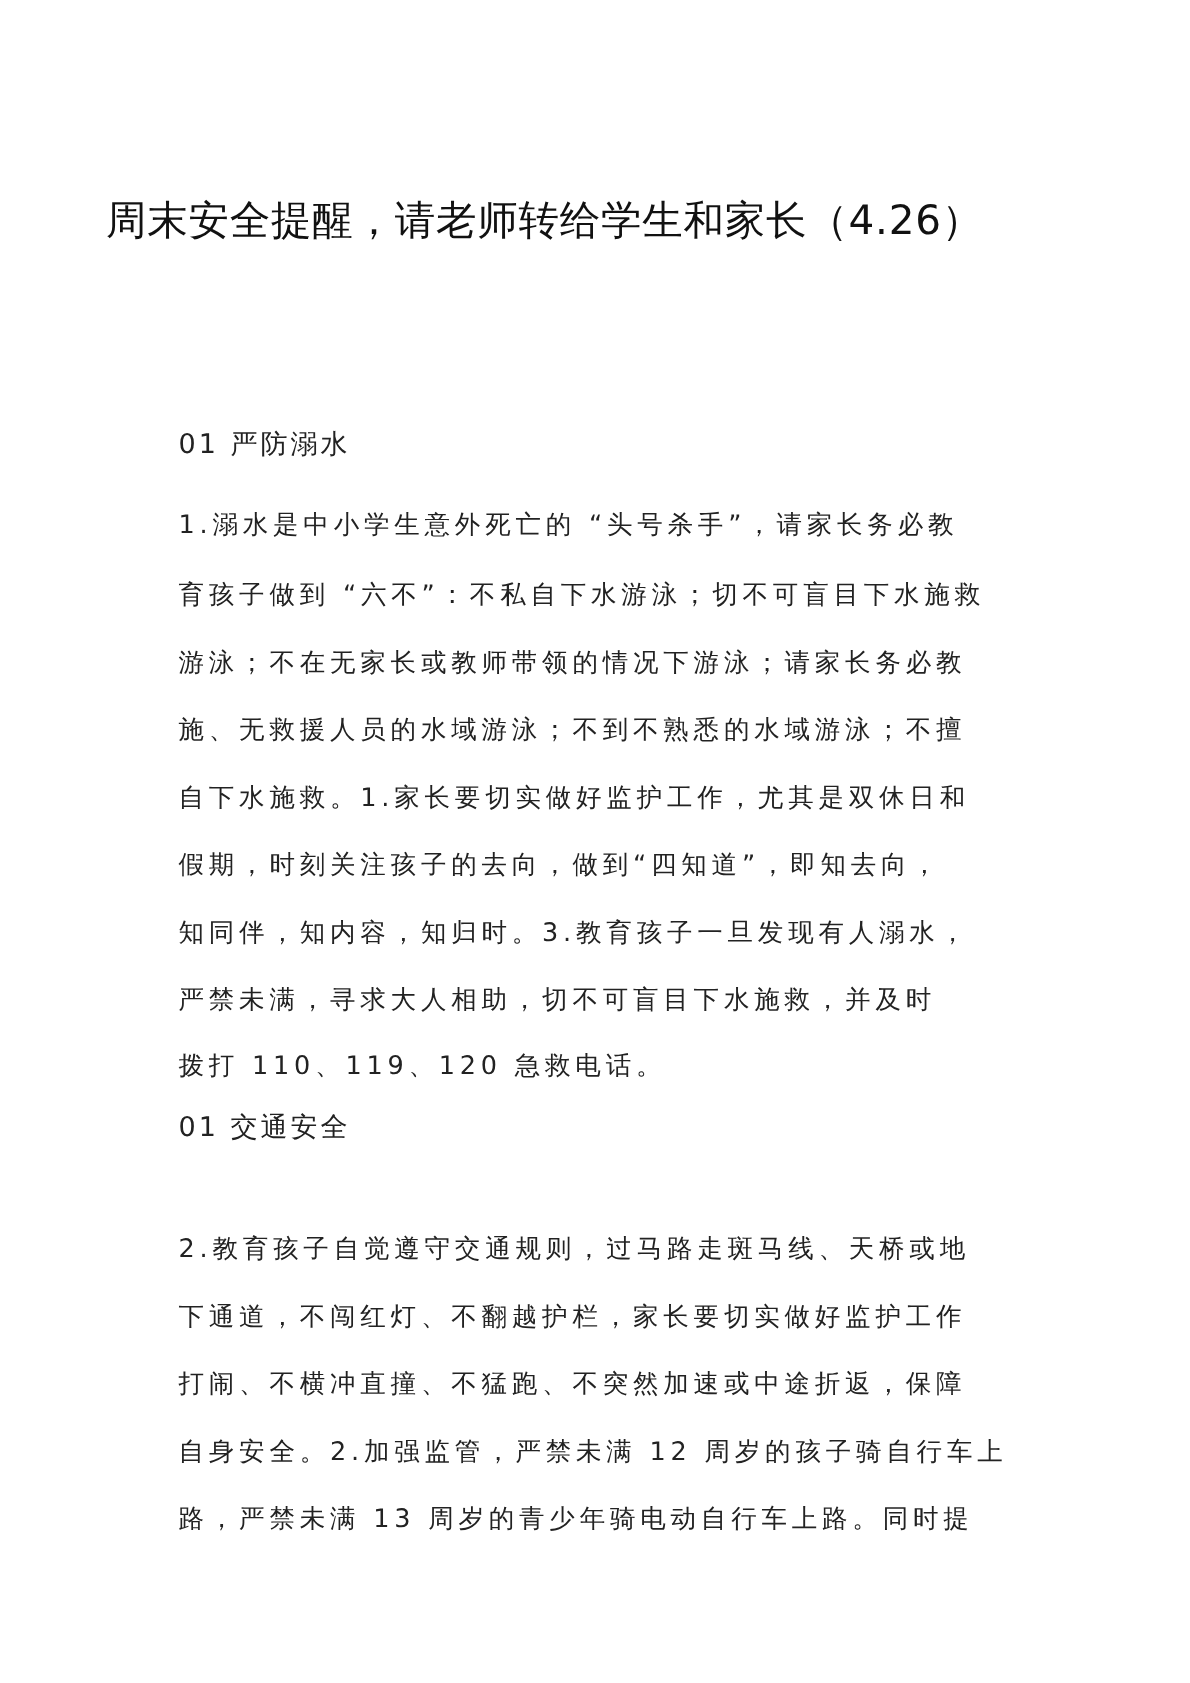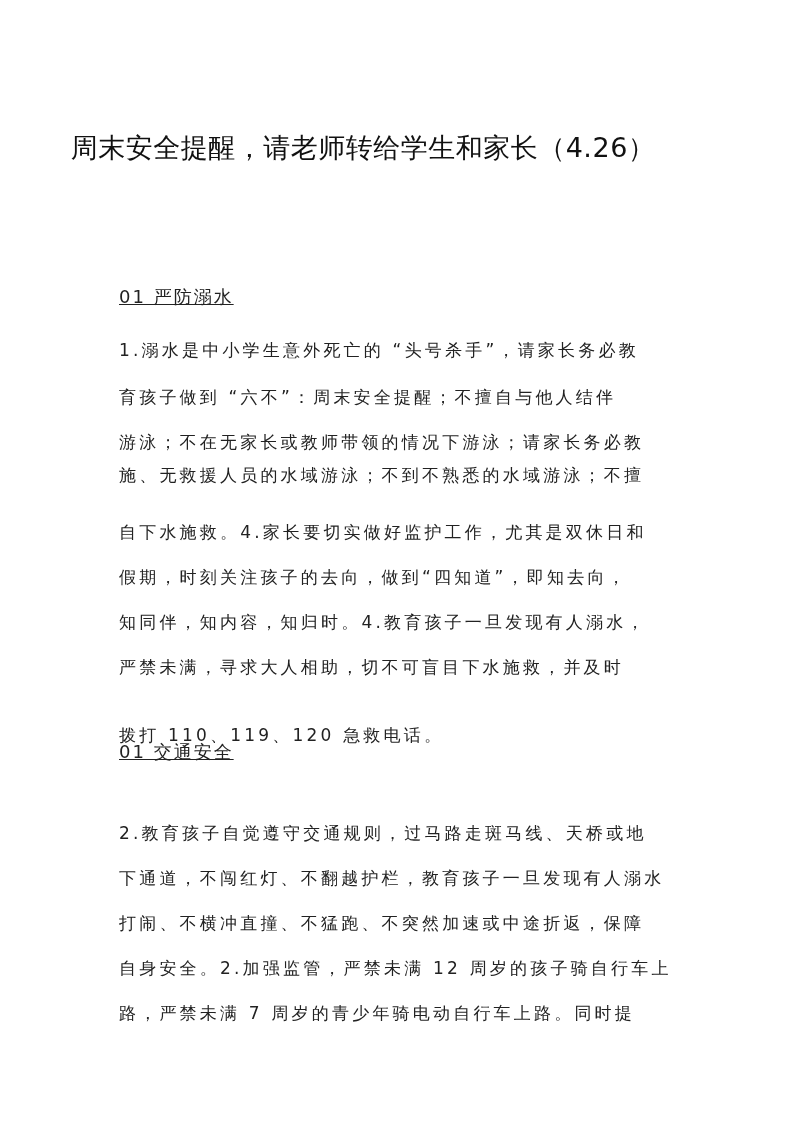--- a/index.html
+++ b/index.html
@@ -2,40 +2,40 @@
 <html><head>
   <meta charset="utf-8">
   <style>
     html, body { margin: 0; padding: 0; background: #ffffff; }
     body { width: 793px; height: 1122px; position: relative; overflow: hidden;
            font-family: "DejaVu Sans", "Liberation Sans", sans-serif; color: #1a1a1a; }
     .title { position: absolute; left: 0; width: 726px; top: 128px; text-align: center;
              font-size: 27px; line-height: 40px; letter-spacing: 0.5px; color: #111; }
     .line { position: absolute; left: 119px; width: 560px; font-size: 17px; line-height: 30px;
             white-space: nowrap; letter-spacing: 3.2px; color: #222; }
-    .heading { font-size: 18px; letter-spacing: 2px; text-decoration: underline; }
+    .heading { font-size: 18px; letter-spacing: 2px; }
   </style>
 </head>
 <body>
 
 <div>
   <div class="title">周末安全提醒，请老师转给学生和家长（4.26）</div>
 
   <div class="line heading" style="top:282px">01 严防溺水</div>
 
   <div class="line" style="top:335px">1.溺水是中小学生意外死亡的 “头号杀手”，请家长务必教</div>
-  <div class="line" style="top:382px">育孩子做到 “六不”：周末安全提醒；不擅自与他人结伴</div>
+  <div class="line" style="top:382px">育孩子做到 “六不”：不私自下水游泳；切不可盲目下水施救</div>
   <div class="line" style="top:427px">游泳；不在无家长或教师带领的情况下游泳；请家长务必教</div>
-  <div class="line" style="top:460px">施、无救援人员的水域游泳；不到不熟悉的水域游泳；不擅</div>
-  <div class="line" style="top:517px">自下水施救。4.家长要切实做好监护工作，尤其是双休日和</div>
+  <div class="line" style="top:472px">施、无救援人员的水域游泳；不到不熟悉的水域游泳；不擅</div>
+  <div class="line" style="top:517px">自下水施救。1.家长要切实做好监护工作，尤其是双休日和</div>
   <div class="line" style="top:562px">假期，时刻关注孩子的去向，做到“四知道”，即知去向，</div>
-  <div class="line" style="top:607px">知同伴，知内容，知归时。4.教育孩子一旦发现有人溺水，</div>
+  <div class="line" style="top:607px">知同伴，知内容，知归时。3.教育孩子一旦发现有人溺水，</div>
   <div class="line" style="top:652px">严禁未满，寻求大人相助，切不可盲目下水施救，并及时</div>
-  <div class="line" style="top:720px">拨打 110、119、120 急救电话。</div>
+  <div class="line" style="top:696px">拨打 110、119、120 急救电话。</div>
 
   <div class="line heading" style="top:737px">01 交通安全</div>
 
   <div class="line" style="top:818px">2.教育孩子自觉遵守交通规则，过马路走斑马线、天桥或地</div>
-  <div class="line" style="top:863px">下通道，不闯红灯、不翻越护栏，教育孩子一旦发现有人溺水</div>
+  <div class="line" style="top:863px">下通道，不闯红灯、不翻越护栏，家长要切实做好监护工作</div>
   <div class="line" style="top:908px">打闹、不横冲直撞、不猛跑、不突然加速或中途折返，保障</div>
   <div class="line" style="top:953px">自身安全。2.加强监管，严禁未满 12 周岁的孩子骑自行车上</div>
-  <div class="line" style="top:998px">路，严禁未满 7 周岁的青少年骑电动自行车上路。同时提</div>
+  <div class="line" style="top:998px">路，严禁未满 13 周岁的青少年骑电动自行车上路。同时提</div>
 </div>
 
 </body></html>

